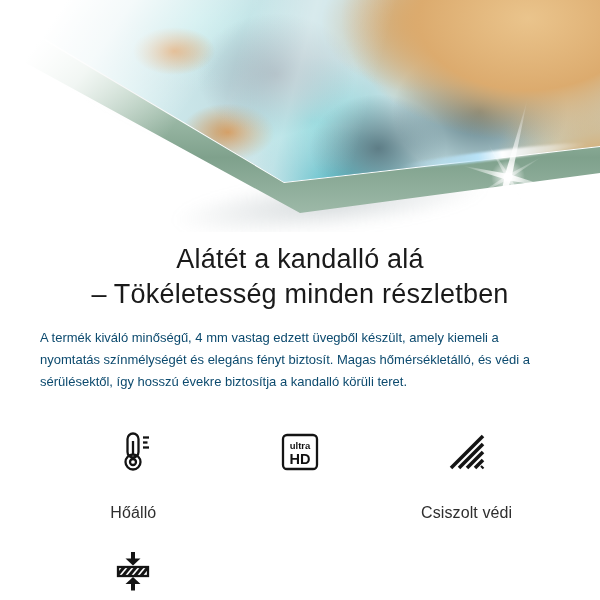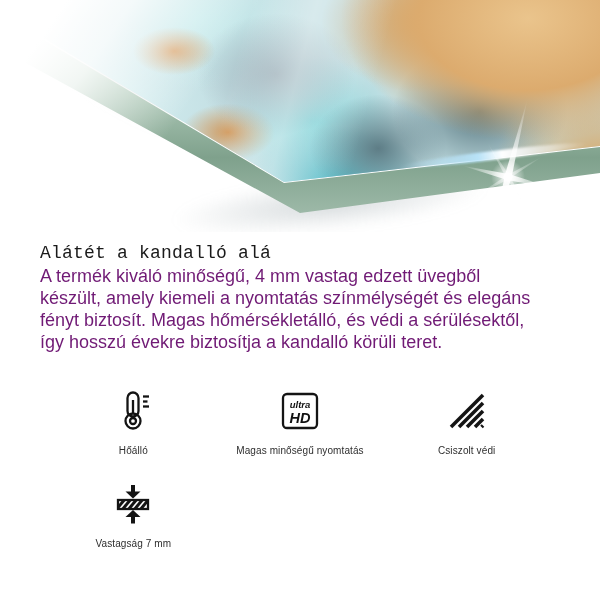--- a/index.html
+++ b/index.html
@@ -72,56 +72,57 @@
     border-radius: 50%;
     background: linear-gradient(90deg, rgba(205,238,255,0) 0%, rgba(185,228,250,0.95) 42%, #ffffff 55%, rgba(205,238,255,0) 100%);
     filter: blur(1px);
   }
   .sparkle { position: absolute; left: 443px; top: 92px; }
 
   
   .content { padding: 0 40px; }
   .page-title {
     margin-top: 10px;
-    font-family: Liberation Mono, monospace;
+    font-family: Liberation Sans, sans-serif;
     font-weight: 400;
-    font-size: 18px;
+    font-size: 27px;
     line-height: 1.3;
     color: #1a1a1a;
     letter-spacing: 0.2px;
+    text-align: center;
   }
   .product-description {
+    margin-top: 15px;
     max-width: 505px;
-    font-size: 18px;
+    font-size: 13px;
     line-height: 22px;
-    color: #701a75;
+    color: #0c4a6e;
   }
 
   
   .features {
     margin: 36px 10px 0 10px;
     display: grid;
     grid-template-columns: repeat(3, 1fr);
     row-gap: 26px;
   }
   .feature {
     display: flex;
     flex-direction: column;
     align-items: center;
   }
   .feature .icon-box {
     height: 46px;
     display: flex;
-    align-items: flex-start;
+    align-items: center;
     justify-content: center;
-    font-style: italic;
   }
   .feature .feature-label {
-    margin-top: 10px;
-    font-size: 10px;
+    margin-top: 29px;
+    font-size: 16px;
     color: #2e2e2e;
     text-align: left;
     letter-spacing: 0.1px;
   }
   .feature svg { display: block; }
   .ico-stroke { fill: none; stroke: #141414; stroke-width: 2.3; }
   .badge-text { font-family: "Liberation Sans", sans-serif; font-weight: 700; fill: #111; }
 </style>
 </head>
 <body>
@@ -159,20 +160,21 @@
       </g>
       <circle cx="65" cy="85" r="17" fill="url(#coreGlow)"></circle>
       <circle cx="65" cy="85" r="4.5" fill="#ffffff"></circle>
     </g>
   </svg>
 </div>
 
 <div class="content">
   <h1 class="page-title">
     <div>Alátét a kandalló alá</div>
+    <div>– Tökéletesség minden részletben</div>
   </h1>
   <p class="product-description">A termék kiváló minőségű, 4 mm vastag edzett üvegből készült, amely kiemeli a nyomtatás színmélységét és elegáns fényt biztosít. Magas hőmérsékletálló, és védi a sérülésektől, így hosszú évekre biztosítja a kandalló körüli teret.</p>
 
   <div class="features">
 
     <div class="feature">
       <div class="icon-box">
         <svg width="44" height="44" viewBox="0 0 44 44">
           <rect class="ico-stroke" x="16.5" y="3.5" width="11" height="24" rx="5.5"></rect>
           <line class="ico-stroke" x1="22" y1="11" x2="22" y2="25" stroke-width="2.6"></line>
@@ -187,21 +189,20 @@
     </div>
 
     <div class="feature">
       <div class="icon-box">
         <svg width="44" height="44" viewBox="0 0 44 44">
           <rect class="ico-stroke" x="5" y="5" width="34" height="34" rx="4" stroke-width="2.6"></rect>
           <text class="badge-text" x="22" y="19" font-size="9.5" text-anchor="middle">ultra</text>
           <text class="badge-text" x="22" y="33.5" font-size="14.5" text-anchor="middle">HD</text>
         </svg>
       </div>
-      <div class="feature-label">Magas minőségű nyomtatás</div>
     </div>
 
 
 
     <div class="feature">
       <div class="icon-box">
         <svg width="44" height="44" viewBox="0 0 44 44">
           <g stroke="#141414" stroke-width="3.6" fill="none">
             <line x1="6" y1="38" x2="38" y2="6"></line>
             <line x1="14" y1="38" x2="38" y2="14"></line>

